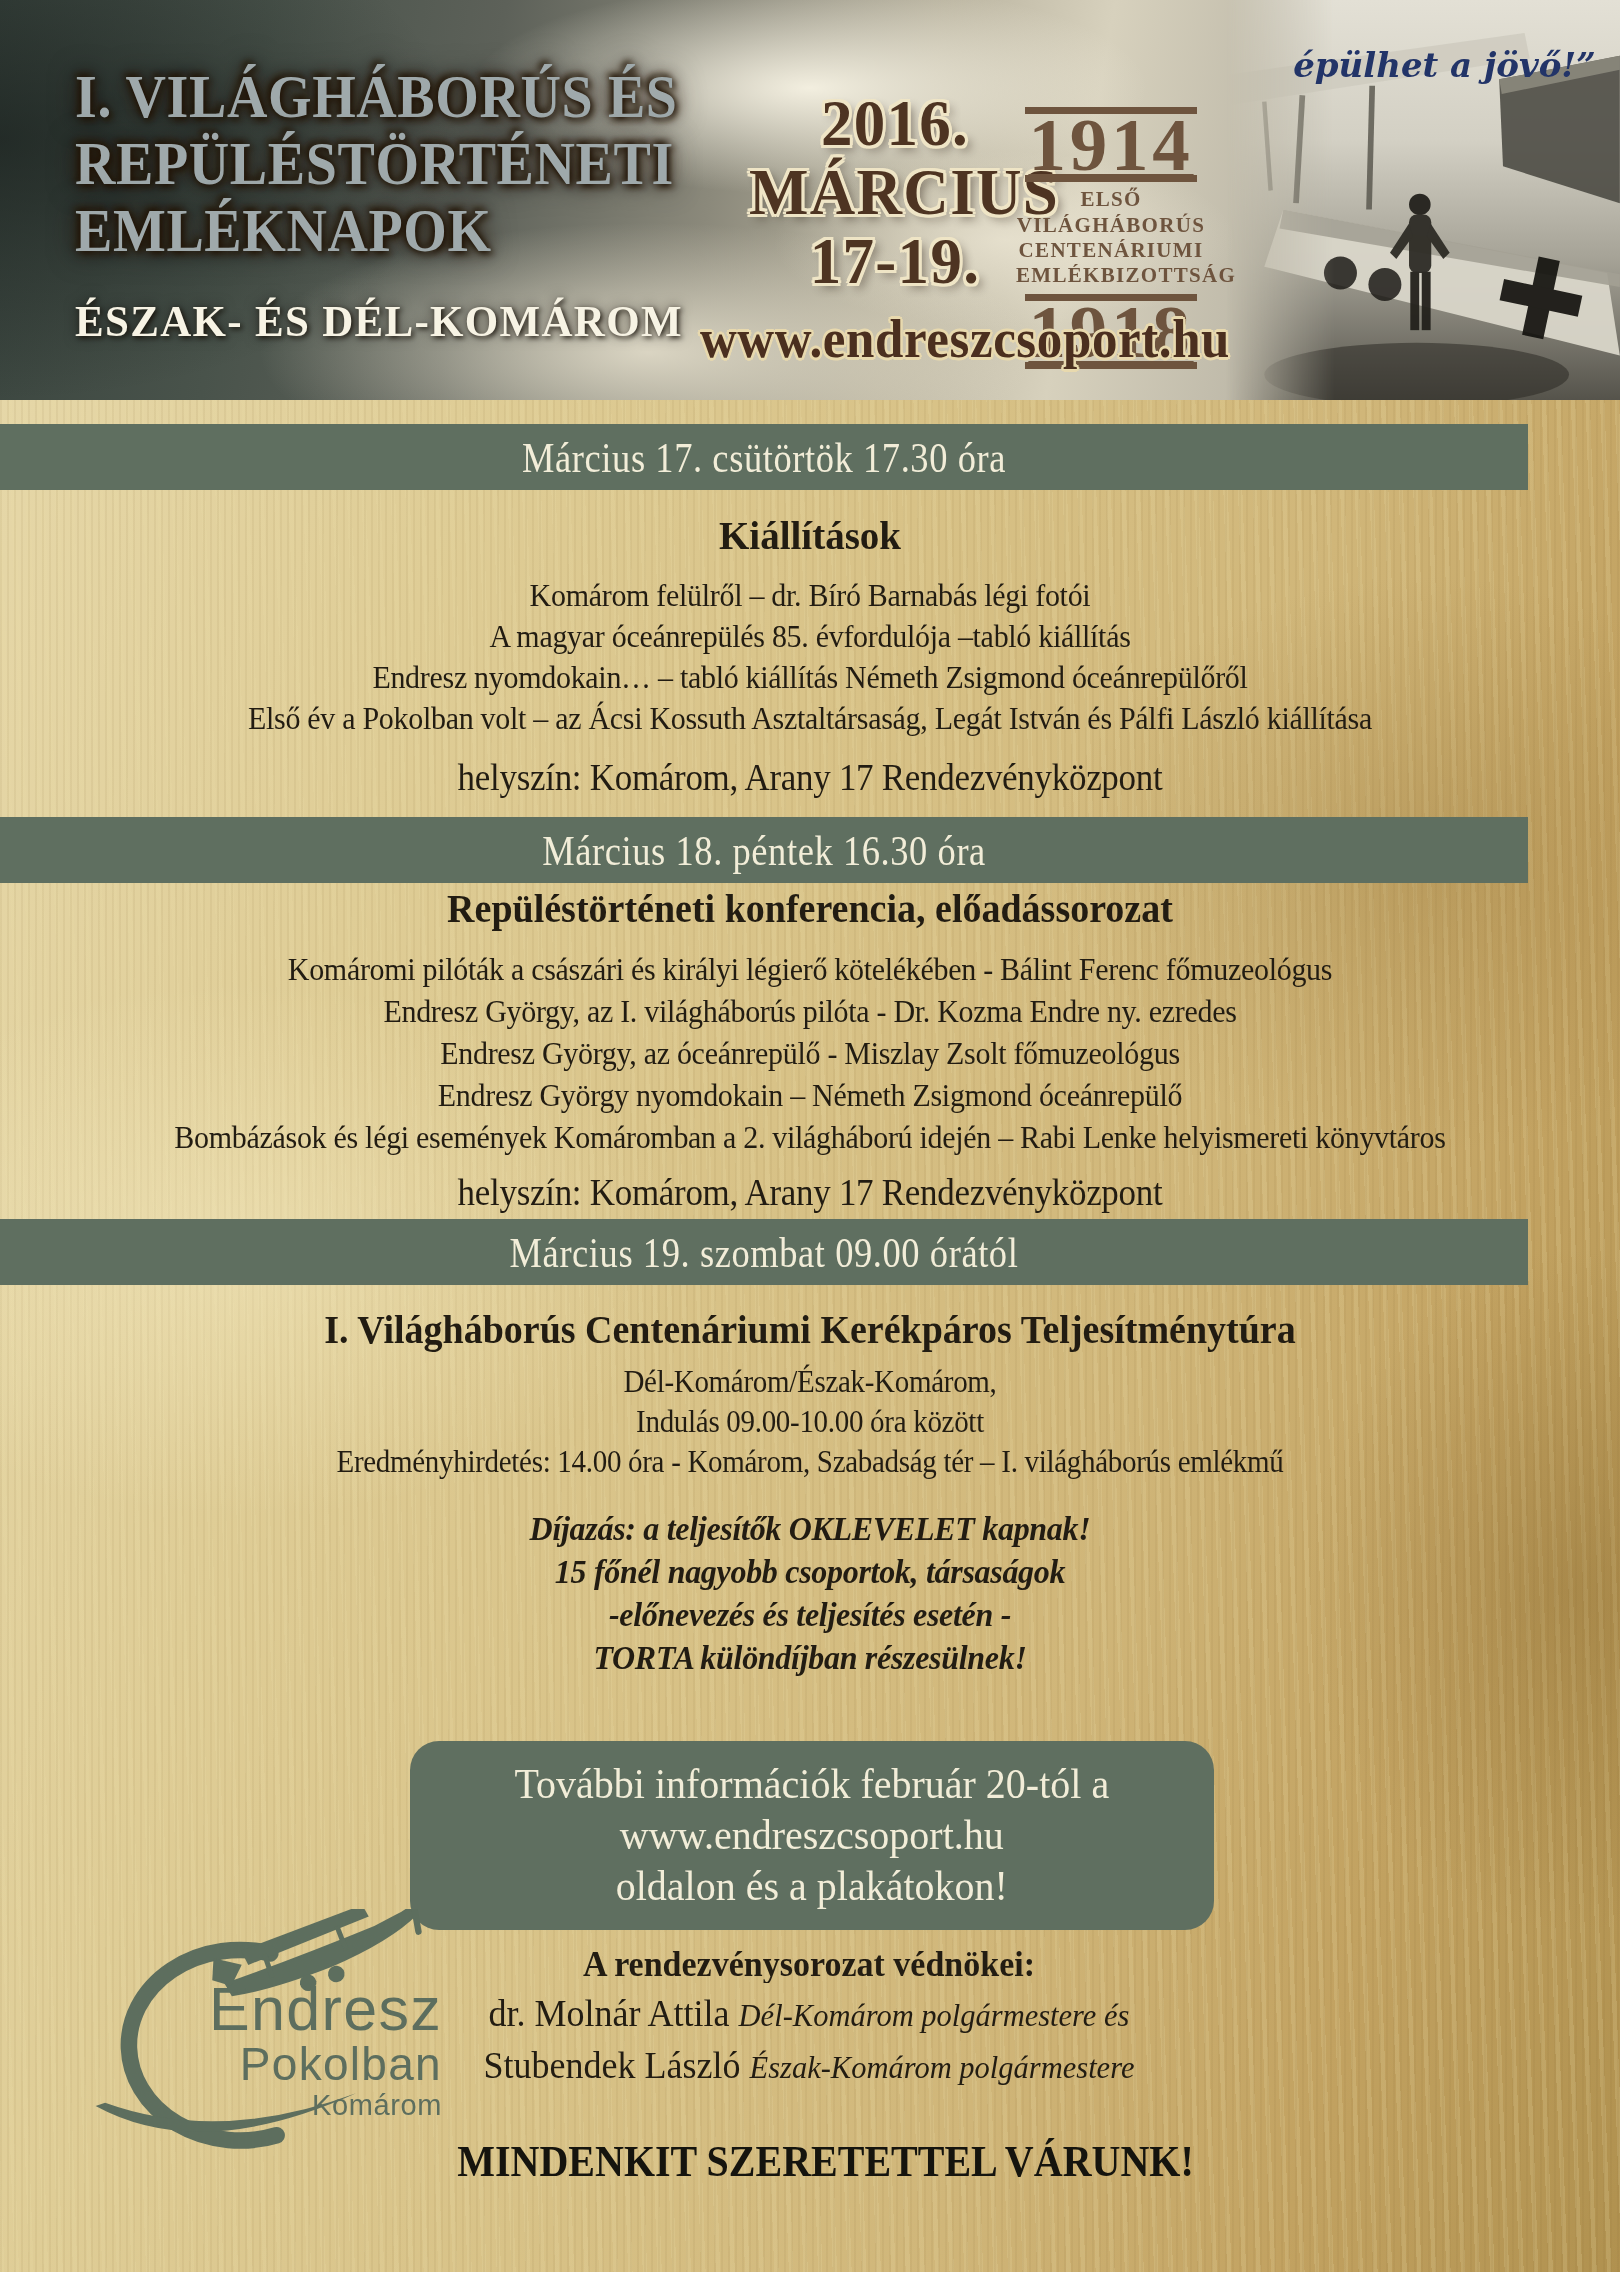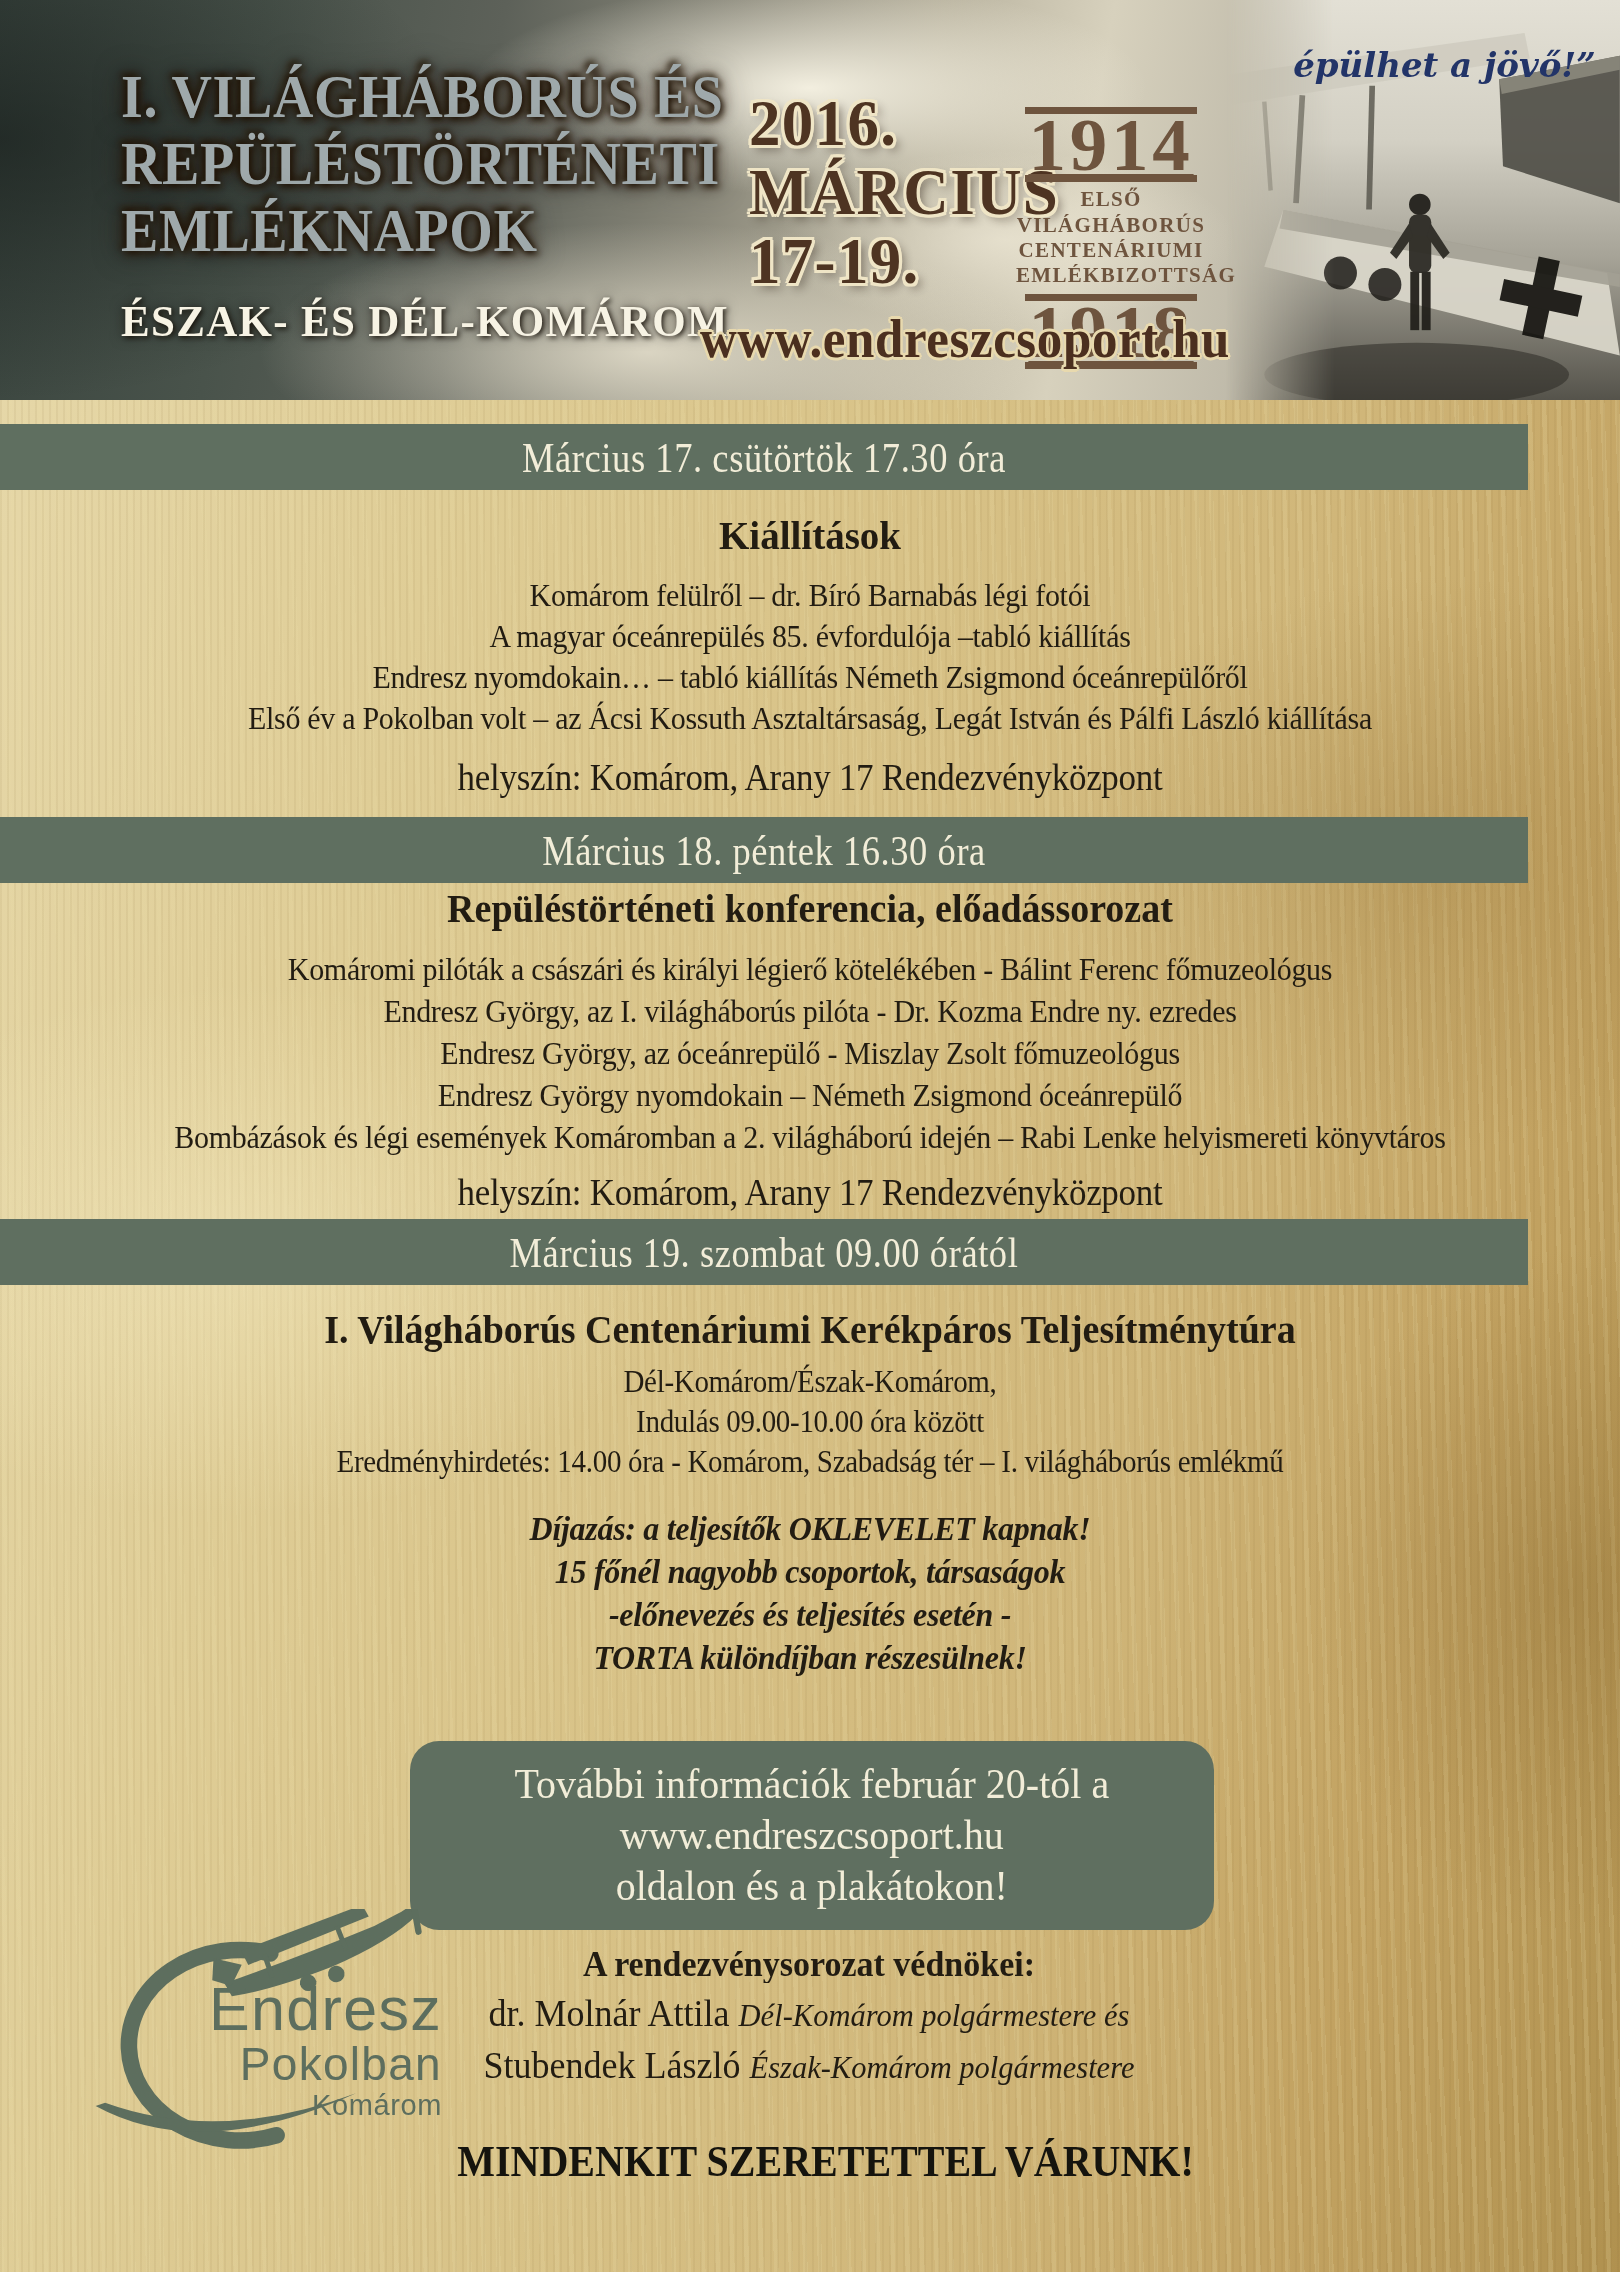--- a/index.html
+++ b/index.html
@@ -23,31 +23,31 @@
       radial-gradient(ellipse 330px 127px at 62% 60%, rgba(240,234,216,0.70), transparent 70%),
       radial-gradient(ellipse 698px 394px at 0% 35%, rgba(16,22,20,0.55), transparent 66%),
       linear-gradient(100deg,#39443e 0%,#49534b 16%,#5d6159 30%,#8b897b 44%,#bab4a0 56%,#d7d1bd 66%,#bdb8a8 78%,#9c9a90 90%,#8d8b82 100%);
   }
   .photo-right{
     position:absolute;right:0;top:0;width:394px;height:400px;
     background:linear-gradient(180deg,#e3e0d5 0%,#d3d0c4 35%,#a5a296 65%,#55534b 100%);
     -webkit-mask-image:linear-gradient(90deg,transparent 0,#000 108px);
             mask-image:linear-gradient(90deg,transparent 0,#000 108px);
   }
-  .title-block{position:absolute;left:75px;top:61px;width:622px;margin-left:46px;}
+  .title-block{position:absolute;left:75px;top:61px;width:622px;}
   .title-line{
     font-size:56px;font-weight:700;line-height:67px;letter-spacing:0.6px;color:#9fa9ab;
     text-shadow:0 0 15.2px rgba(33,20,8,0.95),2.5px 2.5px 5.7px #241708,-2.5px -2.5px 5.7px #241708,0 0 29px rgba(35,22,8,0.85);
     transform:scaleY(1.08);transform-origin:left top;white-space:nowrap;
   }
   .subtitle{
     margin-top:33px;font-size:43px;font-weight:700;letter-spacing:1.3px;color:#f7f3e4;white-space:nowrap;
     text-shadow:1.9px 1.9px 5.1px rgba(20,14,6,0.85),0 0 12.7px rgba(20,14,6,0.6);transform:scaleY(1.05);transform-origin:left top;
   }
-  .date-block{position:absolute;left:749px;top:89px;width:292px;text-align:left;}
+  .date-block{position:absolute;left:749px;top:89px;width:292px;text-align:center;}
   .date-line{
     font-size:63px;font-weight:700;line-height:69px;color:#4e3422;letter-spacing:1.3px;
     text-shadow:-3.2px 0 0 #efe5c6,3.2px 0 0 #efe5c6,0 -3.2px 0 #efe5c6,0 3.2px 0 #efe5c6,-2.5px -2.5px 0 #efe5c6,2.5px -2.5px 0 #efe5c6,-2.5px 2.5px 0 #efe5c6,2.5px 2.5px 0 #efe5c6,5.1px 5.1px 9px rgba(30,18,8,0.45);
     transform:scaleY(1.05);
   }
   .centenary{position:absolute;left:1016px;top:107px;width:190px;text-align:center;color:#6e543e;}
   .cent-year{
     font-size:75px;font-weight:700;line-height:61px;letter-spacing:3.8px;
     border-top:7.6px solid #6e543e;border-bottom:7.6px solid #6e543e;display:inline-block;padding:0 3.8px;text-decoration:underline;
   }

